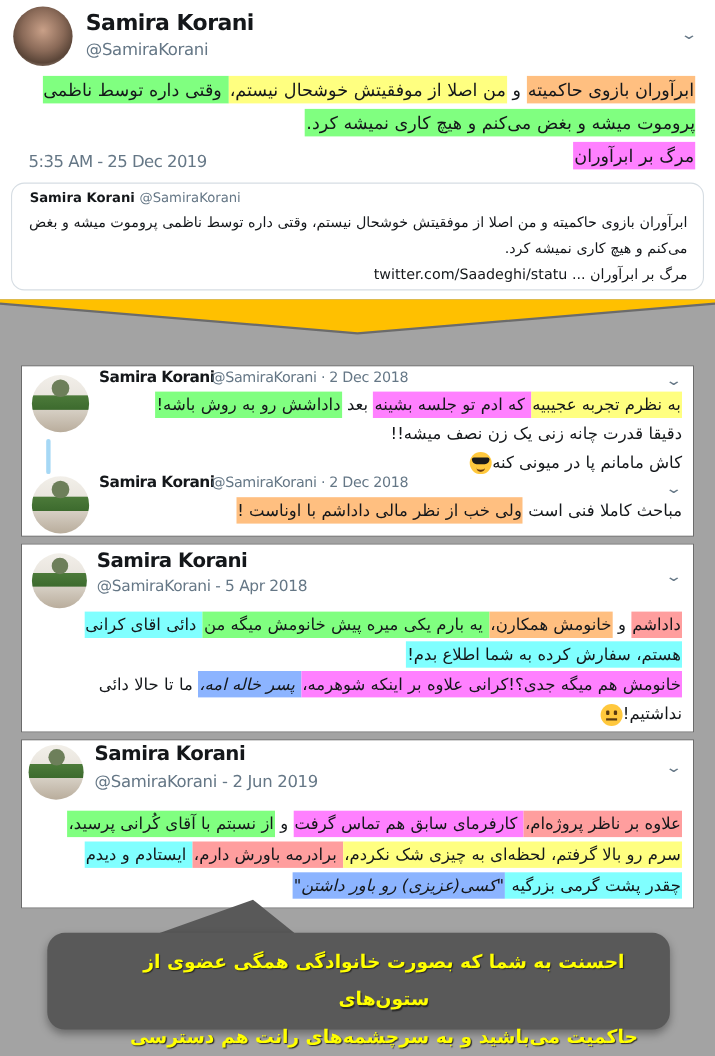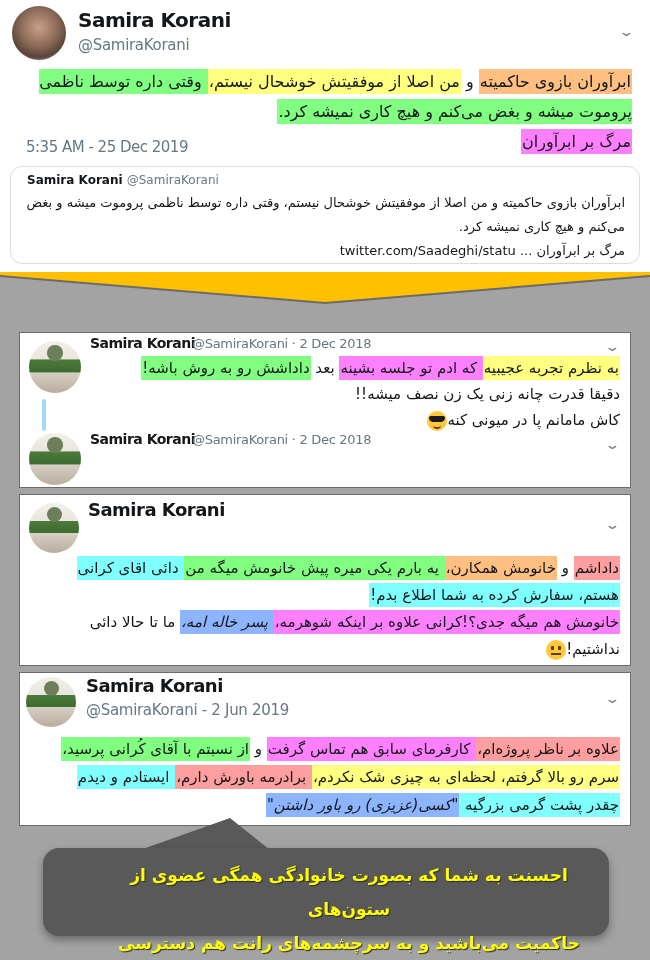--- a/index.html
+++ b/index.html
@@ -83,25 +83,29 @@
   <div class="tw-text rtl" style="top:22px;right:10px;width:540px;font-size:15px;line-height:26px;">
     <span class="hl hl-yellow">به نظرم تجربه عجیبیه</span><span class="hl hl-pink"> که ادم تو جلسه بشینه</span><span> بعد </span><span class="hl hl-green">داداشش رو به روش باشه!</span><br>
     <span>دقیقا قدرت چانه زنی یک زن نصف میشه!!</span><br>
     <span>کاش مامانم پا در میونی کنه</span><span class="emoji emoji-cool"></span>
   </div>
 
   <div class="avatar avatar-woman2" style="left:9px;top:100px;width:52px;height:52px;"></div>
   <div class="name" style="left:70px;top:98px;font-size:14px;">Samira Korani</div>
   <div class="handle" style="left:172px;top:99px;font-size:13px;"><span>@SamiraKorani</span> <span>· 2 Dec 2018</span></div>
   <div class="chev" style="right:12px;top:104px;">⌄</div>
+  <div class="tw-text rtl" style="top:118px;right:10px;width:540px;font-size:15px;line-height:26px;">
+    <span>مباحث کاملا فنی است </span><span class="hl hl-orange">ولی خب از نظر مالی داداشم با اوناست !</span>
+  </div>
 </div>
 
 <div class="tweet-box" style="top:494px;height:172px;">
   <div class="avatar avatar-woman2" style="left:9px;top:8px;width:50px;height:50px;"></div>
   <div class="name" style="left:68px;top:4px;font-size:18px;">Samira Korani</div>
+  <div class="handle" style="left:68px;top:30px;font-size:14px;"><span>@SamiraKorani</span> <span>- 5 Apr 2018</span></div>
   <div class="chev" style="right:12px;top:22px;">⌄</div>
   <div class="tw-text rtl" style="top:60px;right:10px;width:590px;font-size:15px;line-height:27px;">
     <span class="hl hl-red">داداشم</span><span> و </span><span class="hl hl-orange">خانومش همکارن،</span><span class="hl hl-green"> یه بارم یکی میره پیش خانومش میگه من</span><span class="hl hl-cyan"> دائی اقای کرانی</span><br>
     <span class="hl hl-cyan">هستم، سفارش کرده به شما اطلاع بدم!</span><br>
     <span class="hl hl-pink">خانومش هم میگه جدی؟!کرانی علاوه بر اینکه شوهرمه،</span><span class="hl hl-blue"> پسر خاله امه،</span><span> ما تا حالا دائی</span><br>
     <span>نداشتیم!</span><span class="emoji emoji-neutral"></span>
   </div>
 </div>
 
 <div class="tweet-box" style="top:672px;height:154px;">

